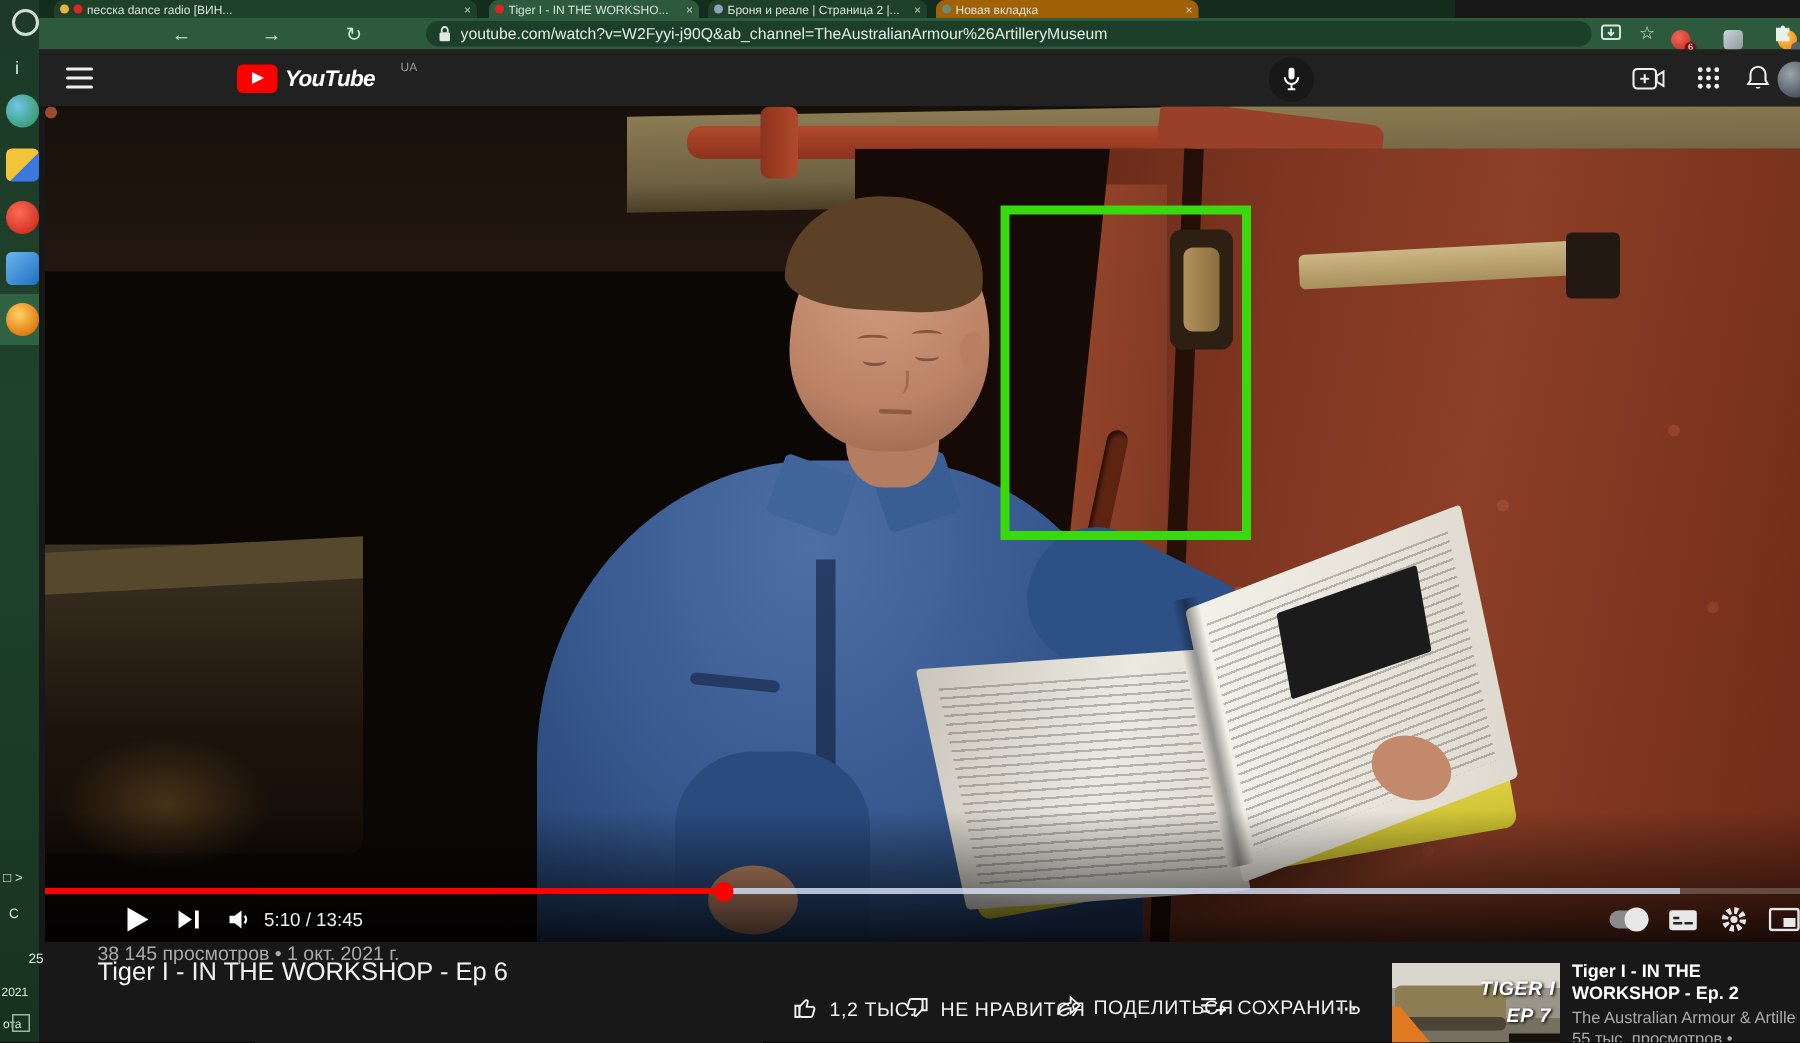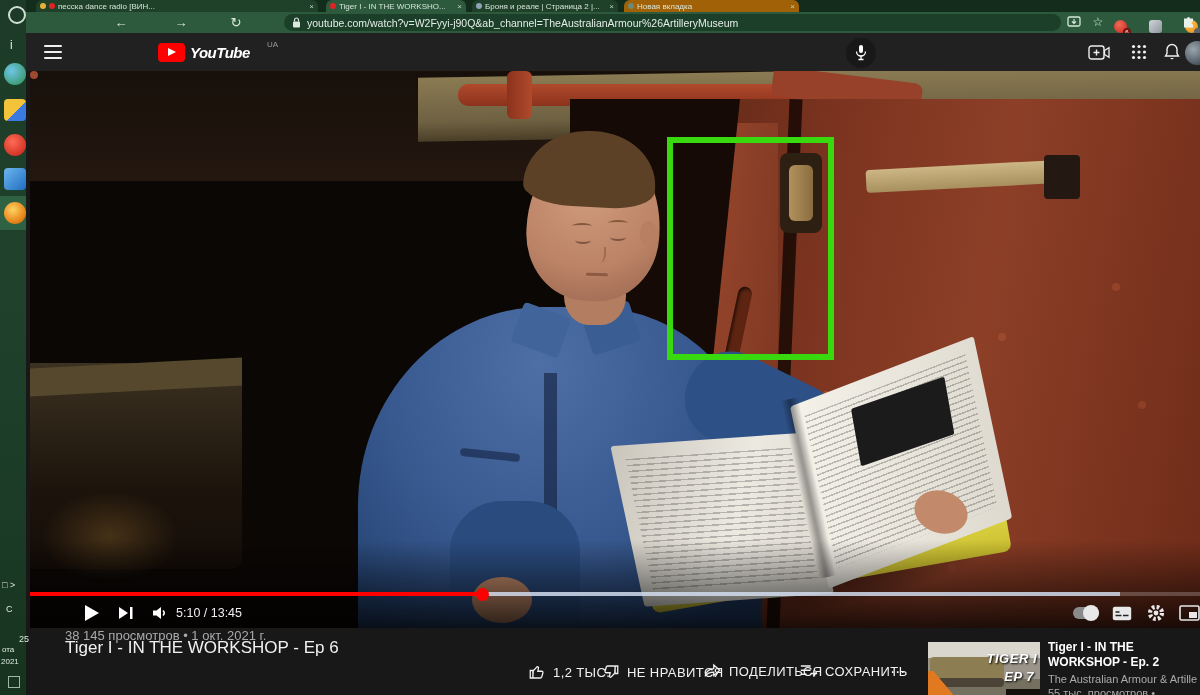--- a/index.html
+++ b/index.html
@@ -8,21 +8,21 @@
   .a{position:absolute;}
   .noselect{user-select:none;}
 
   
   #taskbar{left:0;top:0;width:26px;height:695px;background:linear-gradient(180deg,#1c3a27 0%,#20422c 40%,#1b3b26 75%,#17331f 100%);z-index:50;}
   .tb-ico{left:4px;width:22px;height:22px;border-radius:50%;}
   .tb-active{left:0;width:26px;height:34px;background:#2e6243;}
   .tb-txt{color:#dfe9df;font-size:9px;left:2px;white-space:nowrap;}
 
   
-  #tabstrip{left:26px;top:0;width:1174px;height:12px;background:#142c1c;}
+  #tabstrip{left:26px;top:0;width:944px;height:12px;background:#142c1c;}
   .tab{top:0;height:12px;border-radius:6px 6px 0 0;display:flex;align-items:center;gap:3px;padding:0 4px;box-sizing:border-box;overflow:hidden;}
   .tab-label{color:#d5e4d8;font-size:8px;white-space:nowrap;overflow:hidden;flex:1;}
   .tab-close{color:#bcd2c1;font-size:8px;}
   .fav{width:6px;height:6px;border-radius:50%;flex:none;}
 
   #toolbar{left:26px;top:12px;width:1174px;height:21px;background:#2d5a3d;display:flex;align-items:center;}
   .nav-btn{color:#d7e7da;font-size:13px;line-height:21px;text-align:center;width:20px;}
   #urlpill{left:258px;top:2px;width:777px;height:17px;background:#1c3f29;border-radius:9px;display:flex;align-items:center;padding:0 8px;box-sizing:border-box;gap:6px;}
   #urltext{color:#e4ede5;font-size:10.5px;white-space:nowrap;overflow:hidden;}
   .ext{width:13px;height:13px;border-radius:3px;position:relative;}
@@ -137,21 +137,21 @@
     <div class="a tb-ico" style="top:63px;background:radial-gradient(circle at 35% 35%,#6ec6e8,#2d8f4e);"></div>
     <div class="a tb-ico" style="top:99px;background:linear-gradient(135deg,#f3c43a 55%,#3a7ae0 56%);border-radius:4px;"></div>
     <div class="a tb-ico" style="top:134px;background:radial-gradient(circle at 40% 35%,#ff6b57,#c21f12);"></div>
     <div class="a tb-ico" style="top:168px;background:linear-gradient(135deg,#6db5ef,#1f6fc0);border-radius:4px;"></div>
     <div class="a tb-active" style="top:196px;">
       <div class="a tb-ico" style="top:6px;background:radial-gradient(circle at 40% 35%,#ffd264,#e8891d 60%,#b85c10);"></div>
     </div>
     <div class="a tb-txt" style="top:580px;"><span>□</span> <span>&gt;</span></div>
     <div class="a tb-txt" style="top:604px;left:6px;">C</div>
     <div class="a tb-txt" style="top:634px;left:19px;">25</div>
-    <div class="a tb-txt" style="top:645px;font-size:8px;">ота</div>
+    <div class="a tb-txt" style="top:678px;font-size:8px;">ота</div>
     <div class="a tb-txt" style="top:657px;font-size:8px;left:1px;">2021</div>
     <div class="a" style="left:8px;top:676px;width:10px;height:10px;border:1px solid #9fb8a4;"></div>
   </div>
 
   <div id="tabstrip" class="a">
     <div class="tab a" style="left:10px;width:282px;background:#1f4029;">
       <span class="fav" style="background:#e8b23a;"></span>
       <span class="fav" style="background:#e02424;"></span>
       <span class="tab-label">песска dance radio [ВИН...</span>
       <span class="tab-close">×</span>

